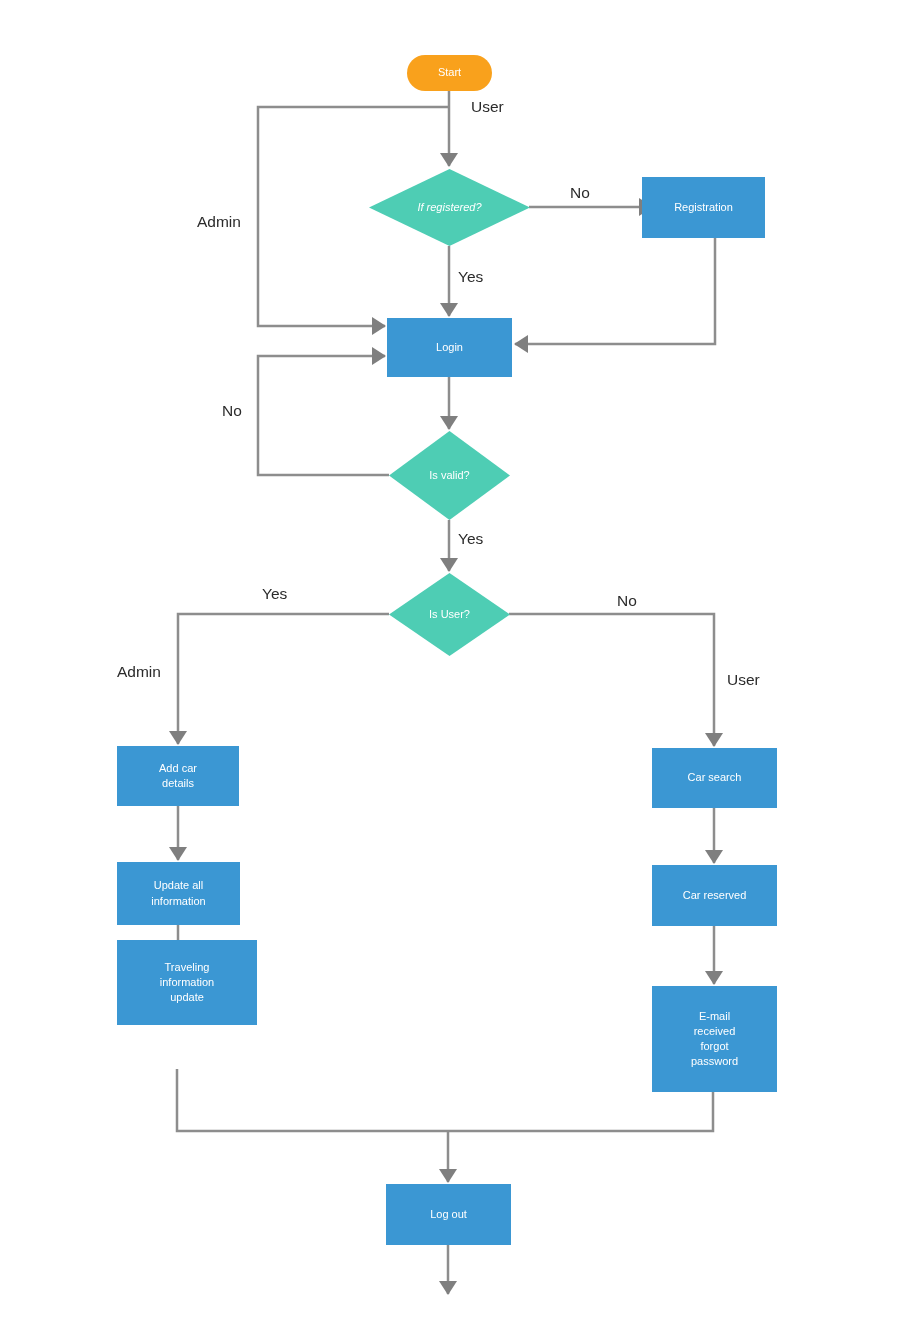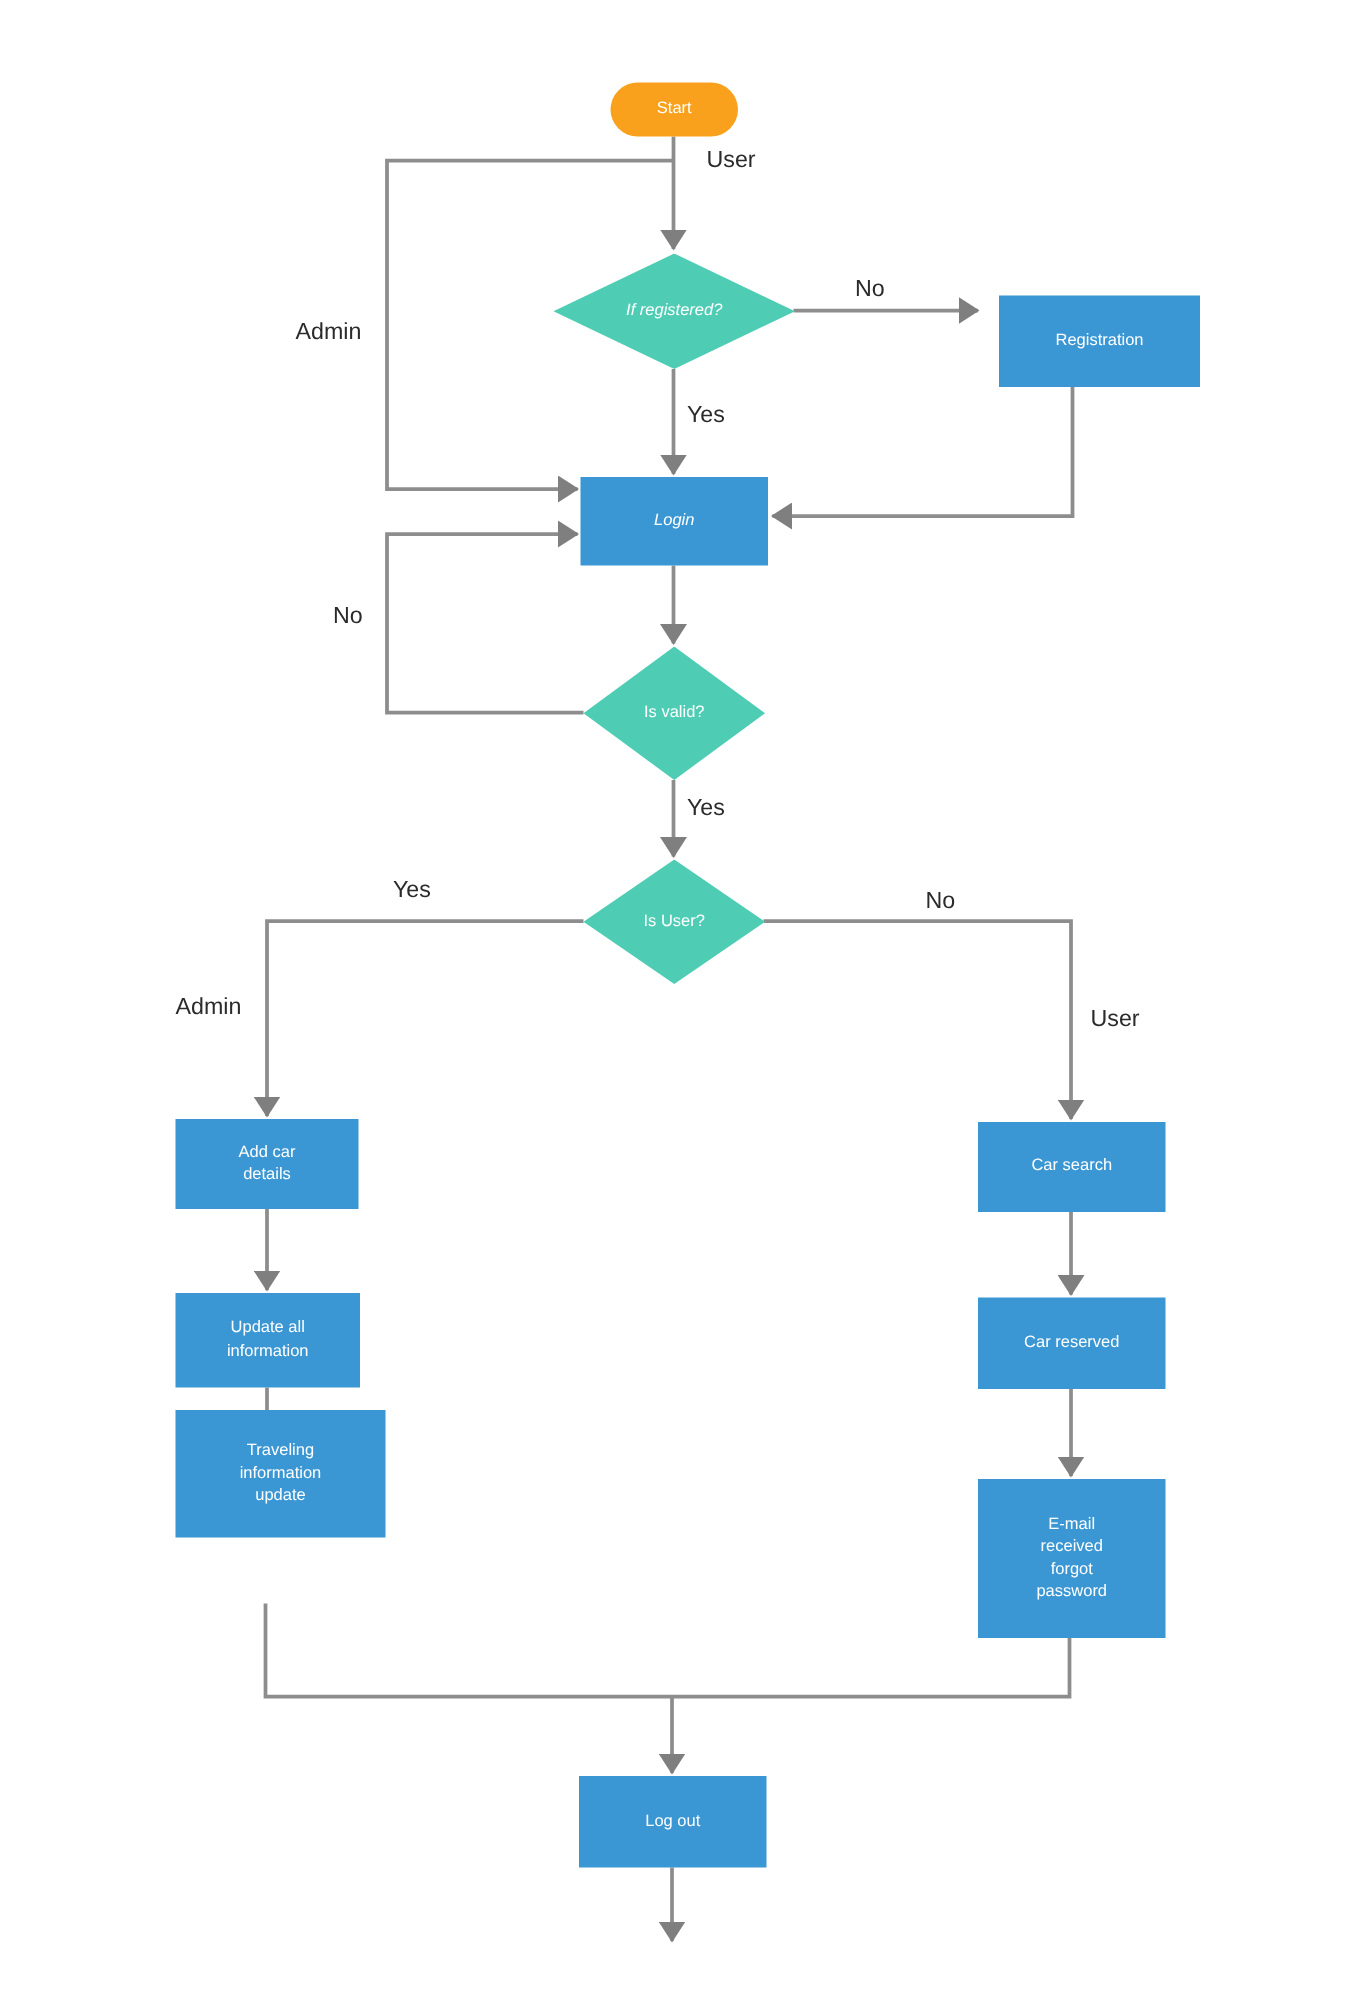--- a/index.html
+++ b/index.html
@@ -86,22 +86,22 @@
     <polyline class="connector" points="448,1245 448,1294" marker-end="url(#arrow)"></polyline>
   </svg>
 
   <div class="node terminator" style="left:407px; top:55px; width:85px; height:36px;">Start</div>
   <div class="node terminator" style="left:407px; top:1296px; width:85px; height:56px;margin-top:46px;">Stop</div>
 
   <div class="node decision" style="left:369px; top:169px; width:161px; height:77px;font-style:italic;">If registered?</div>
   <div class="node decision" style="left:389px; top:431px; width:121px; height:89px;">Is valid?</div>
   <div class="node decision" style="left:389px; top:573px; width:121px; height:83px;">Is User?</div>
 
-  <div class="node process" style="left:666px; top:177px; width:134px; height:61px;margin-top:20px;">Registration</div>
-  <div class="node process" style="left:387px; top:318px; width:125px; height:59px;font-style:italic;">Login</div>
+  <div class="node process" style="left:642px; top:177px; width:123px; height:61px;">Registration</div>
+  <div class="node process" style="left:387px; top:318px; width:125px; height:59px;">Login</div>
   <div class="node process" style="left:117px; top:746px; width:122px; height:60px;">Add car
 details</div>
   <div class="node process" style="left:117px; top:862px; width:123px; height:63px;">Update all
 information</div>
   <div class="node process" style="left:117px; top:940px; width:140px; height:85px;">Traveling
 information
 update</div>
   <div class="node process" style="left:652px; top:748px; width:125px; height:60px;">Car search</div>
   <div class="node process" style="left:652px; top:865px; width:125px; height:61px;">Car reserved</div>
   <div class="node process" style="left:652px; top:986px; width:125px; height:106px;">E-mail

